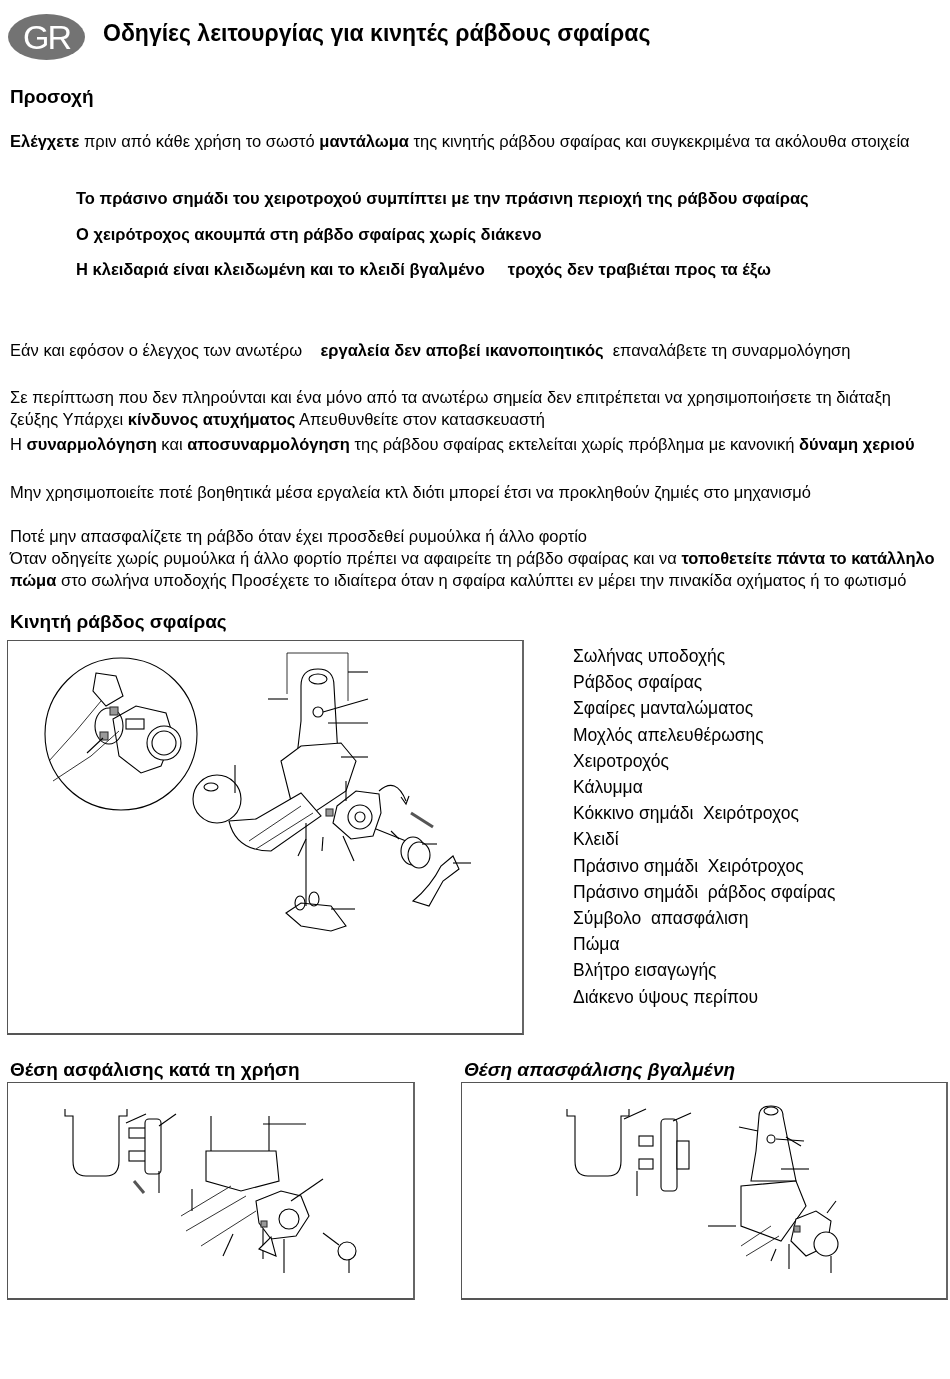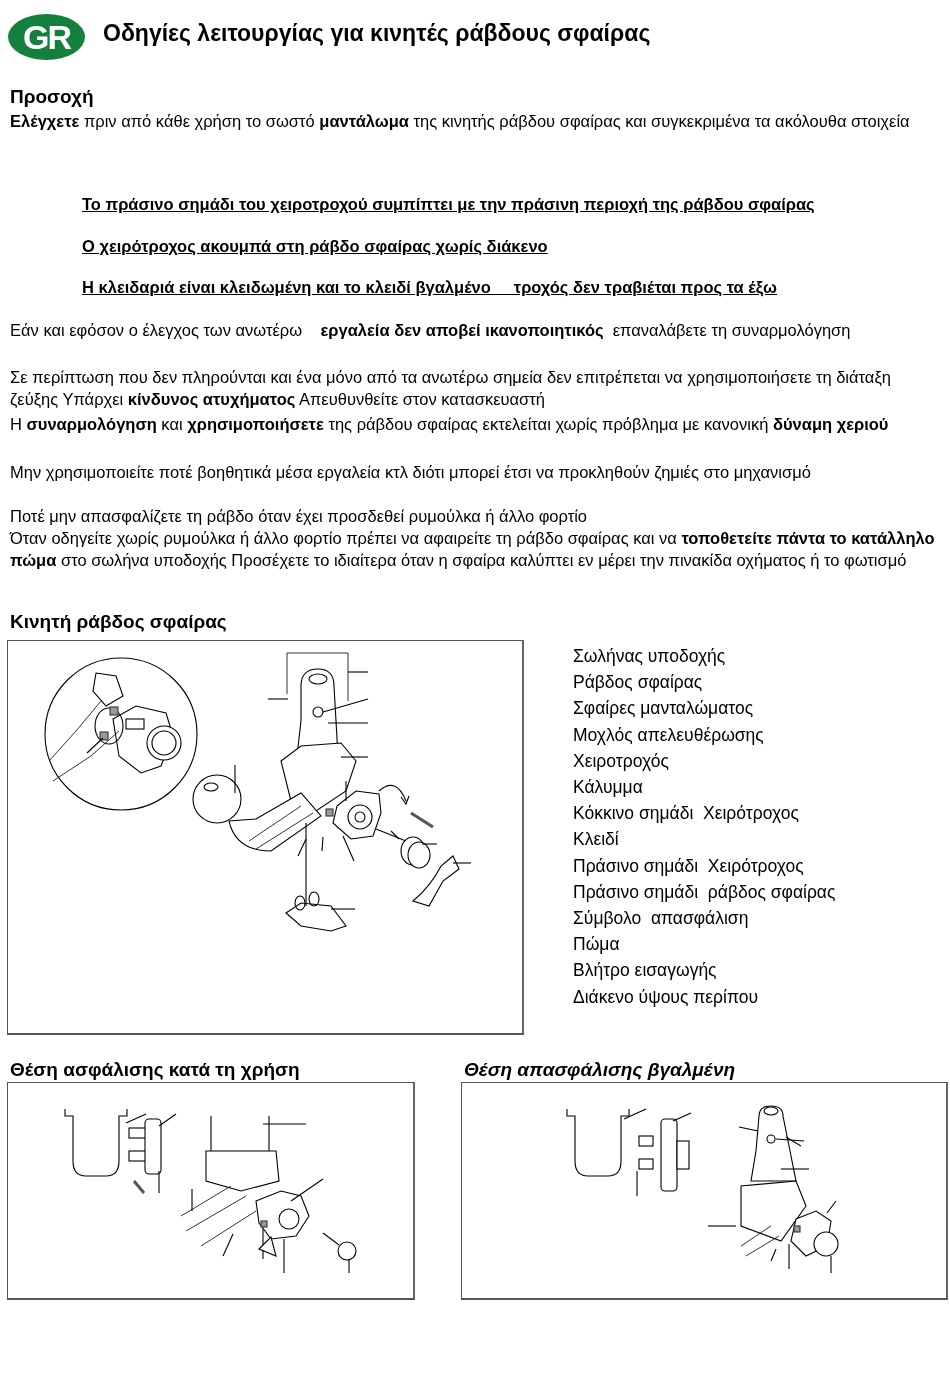--- a/index.html
+++ b/index.html
@@ -3,30 +3,30 @@
 <meta charset="utf-8">
 <style>
   html, body { margin: 0; padding: 0; background: #ffffff; }
   body {
     width: 950px; height: 1379px; position: relative; overflow: hidden;
     font-family: "Liberation Sans", sans-serif; color: #000;
   }
   .abs { position: absolute; }
   .badge {
     left: 8px; top: 14px; width: 77px; height: 46px;
-    background: #15803d; border-radius: 50%;
-    color: #fff; font-weight: bold; font-size: 34px; letter-spacing: -2px;
+    background: #737373; border-radius: 50%;
+    color: #fff; font-weight: normal; font-size: 34px; letter-spacing: -2px;
     display: flex; align-items: center; justify-content: center;
   }
   .title { left: 103px; top: 20px; font-size: 23px; font-weight: bold; }
   .h2 { font-size: 19px; font-weight: bold; }
-  .para { font-size: 16.5px; line-height: 22px; }
+  .para { font-size: 16.5px; line-height: 22px; margin-top: 20px; }
   .para b { font-weight: bold; }
   .bullets { left: 66px; top: 176px; width: 870px; font-size: 16.5px; font-weight: bold; line-height: 25.5px; }
-  .bullets div { margin: 16px; text-decoration: underline; }
+  .bullets div { margin: 10px; }
   .box {
     border: 1px solid #555; border-right: 2px solid #666; border-bottom: 2px solid #555;
     background: #fff; overflow: hidden;
   }
   .legend { left: 573px; top: 643px; font-size: 17.5px; line-height: 26.2px; }
   .legend div { white-space: pre; }
   svg { display: block; }
   svg * { fill: none; stroke: #000; stroke-width: 1.1; }
   svg .fill-w { fill: #fff; }
   svg .fill-g { fill: #999; stroke: #333; }
@@ -52,21 +52,21 @@
   <div style="white-space:pre;">Η κλειδαριά είναι κλειδωμένη και το κλειδί βγαλμένο     τροχός δεν τραβιέται προς τα έξω</div>
 </div>
 
 <div class="abs para" style="left:10px; top:319px; width:920px;">
   <span style="white-space:pre;">Εάν και εφόσον ο έλεγχος των ανωτέρω    </span><b>εργαλεία δεν αποβεί ικανοποιητικός</b><span style="white-space:pre-wrap;">  επαναλάβετε τη συναρμολόγηση</span>
 </div>
 <div class="abs para" style="left:10px; top:366px; width:900px;">
   <span>Σε περίπτωση που δεν πληρούνται και ένα μόνο από τα ανωτέρω σημεία  δεν επιτρέπεται να χρησιμοποιήσετε τη διάταξη ζεύξης  Υπάρχει </span><b>κίνδυνος ατυχήματος</b><span>  Απευθυνθείτε στον κατασκευαστή</span>
 </div>
 <div class="abs para" style="left:10px; top:413px; width:930px;">
-  <span>Η </span><b>συναρμολόγηση</b><span> και </span><b>χρησιμοποιήσετε</b><span> της ράβδου σφαίρας εκτελείται χωρίς πρόβλημα με κανονική </span><b>δύναμη χεριού</b>
+  <span>Η </span><b>συναρμολόγηση</b><span> και </span><b>αποσυναρμολόγηση</b><span> της ράβδου σφαίρας εκτελείται χωρίς πρόβλημα με κανονική </span><b>δύναμη χεριού</b>
 </div>
 <div class="abs para" style="left:10px; top:461px; width:880px;">Μην χρησιμοποιείτε ποτέ βοηθητικά μέσα  εργαλεία κτλ   διότι μπορεί έτσι να προκληθούν ζημιές στο μηχανισμό</div>
 <div class="abs para" style="left:10px; top:505px; width:920px;">Ποτέ μην απασφαλίζετε τη ράβδο όταν έχει προσδεθεί ρυμούλκα ή άλλο φορτίο</div>
 <div class="abs para" style="left:10px; top:527px; width:935px;">
   <span>Όταν οδηγείτε χωρίς ρυμούλκα ή άλλο φορτίο πρέπει να αφαιρείτε τη ράβδο σφαίρας και να </span><b>τοποθετείτε πάντα το κατάλληλο πώμα</b><span> στο σωλήνα υποδοχής  Προσέχετε το ιδιαίτερα  όταν η σφαίρα καλύπτει εν μέρει την πινακίδα οχήματος ή το φωτισμό</span>
 </div>
 
 <div class="abs h2" style="left:10px; top:611px;">Κινητή ράβδος σφαίρας</div>
 <div class="abs box" style="left:7px; top:640px; width:514px; height:392px;">
   <svg width="514" height="392" viewBox="7 640 514 392">

